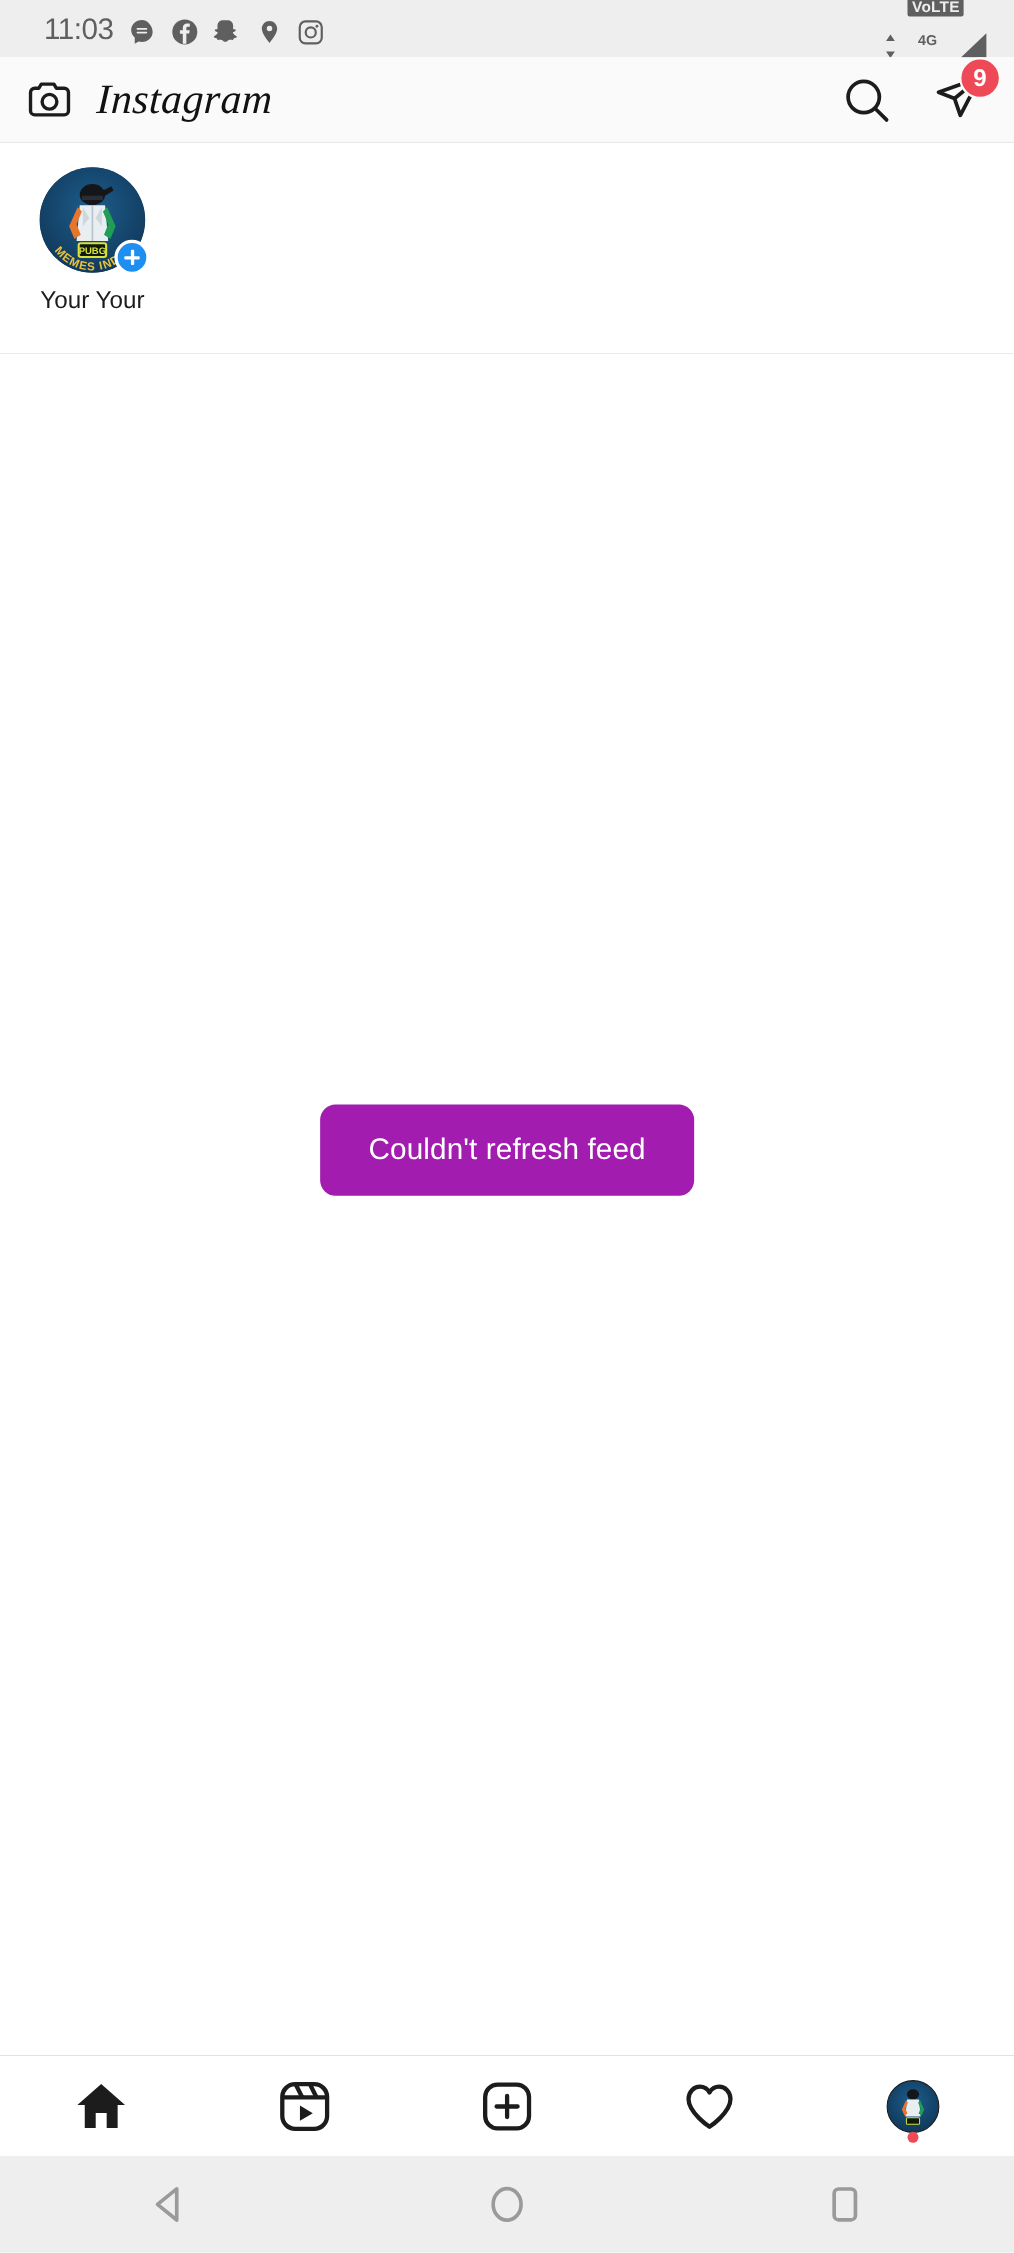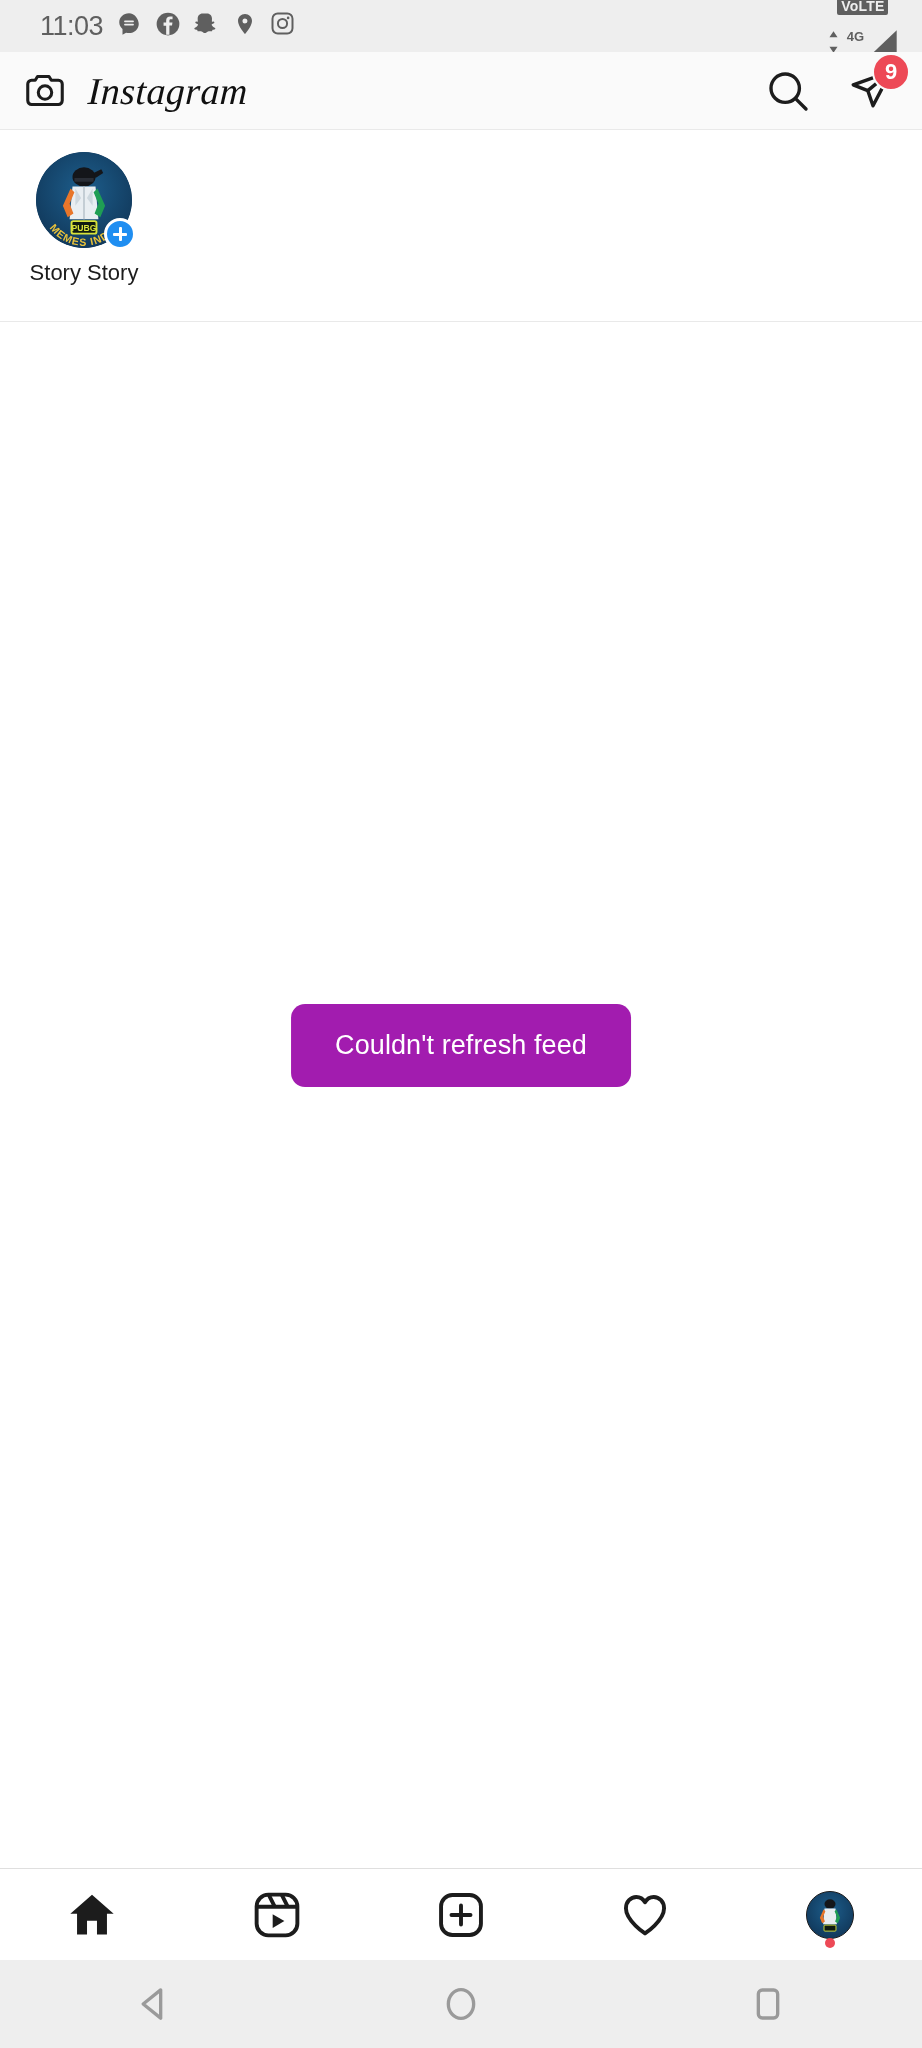--- a/index.html
+++ b/index.html
@@ -17,36 +17,36 @@
   }
 
   
   .statusbar {
     height:52px;
     background:#eeeeee;
     display:flex; align-items:center;
     padding:0 22px 0 40px;
     flex:0 0 auto;
   }
-  .sb-left { display:flex; align-items:flex-start; gap:13px; }
+  .sb-left { display:flex; align-items:flex-end; gap:13px; }
   .sb-time {
     font-size:27px; color:#5f5f5f;
     letter-spacing:-0.5px;
     font-family:"Liberation Sans", sans-serif;
   }
   .sb-right { margin-left:auto; display:flex; align-items:center; gap:14px;flex-direction:column; }
   .sb-ico { display:block; }
   .volte {
     background:#5f5f5f; color:#eeeeee;
     font-size:14px; font-weight:bold;
     padding:2px 4px; border-radius:2px;
     letter-spacing:0.2px; line-height:1;
     display:flex; align-items:center;
   }
-  .netgrp { display:flex; align-items:center; gap:6px; }
+  .netgrp { display:flex; align-items:center; gap:18px; }
   .fourg {
     font-size:13px; color:#5f5f5f; font-weight:bold;
     line-height:1; margin-bottom:12px;
   }
 
   
   .ig-header {
     height:78px;
     background:#fafafa;
     border-bottom:1px solid #e9e9e9;
@@ -284,21 +284,21 @@
             <text x="50" y="82" font-family="Liberation Sans, sans-serif" font-size="9" font-weight="bold" fill="#d8e23a" text-anchor="middle">PUBG</text>
 
             <path id="arcpath" d="M10 72 A44 44 0 0 0 90 72" fill="none"></path>
             <text font-family="Liberation Sans, sans-serif" font-size="11" font-weight="bold" fill="#e9c23a" letter-spacing="1">
               <textPath href="#arcpath" startOffset="8%">MEMES INDIA</textPath>
             </text>
           </g>
         </svg>
         <span class="plus-badge"></span>
       </div>
-      <span class="story-label">Story Story</span>
+      <span class="story-label">Your Your</span>
     </div>
   </div>
 
   <div class="feed">
     <div class="toast">Couldn't refresh feed</div>
   </div>
 
   <div class="tabbar">
     <div class="tab">
       <svg width="52" height="52" viewBox="0 0 24 24">

